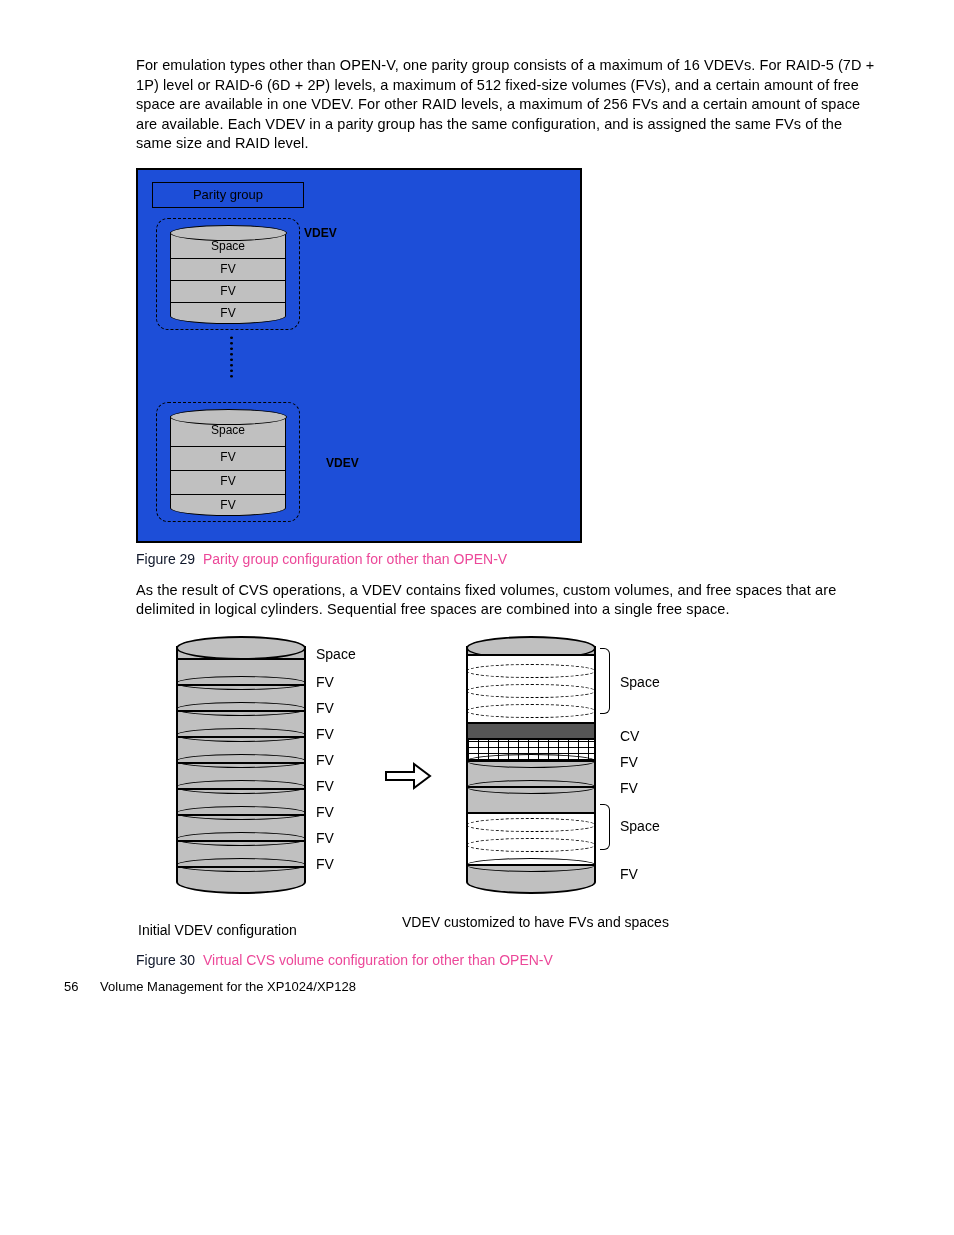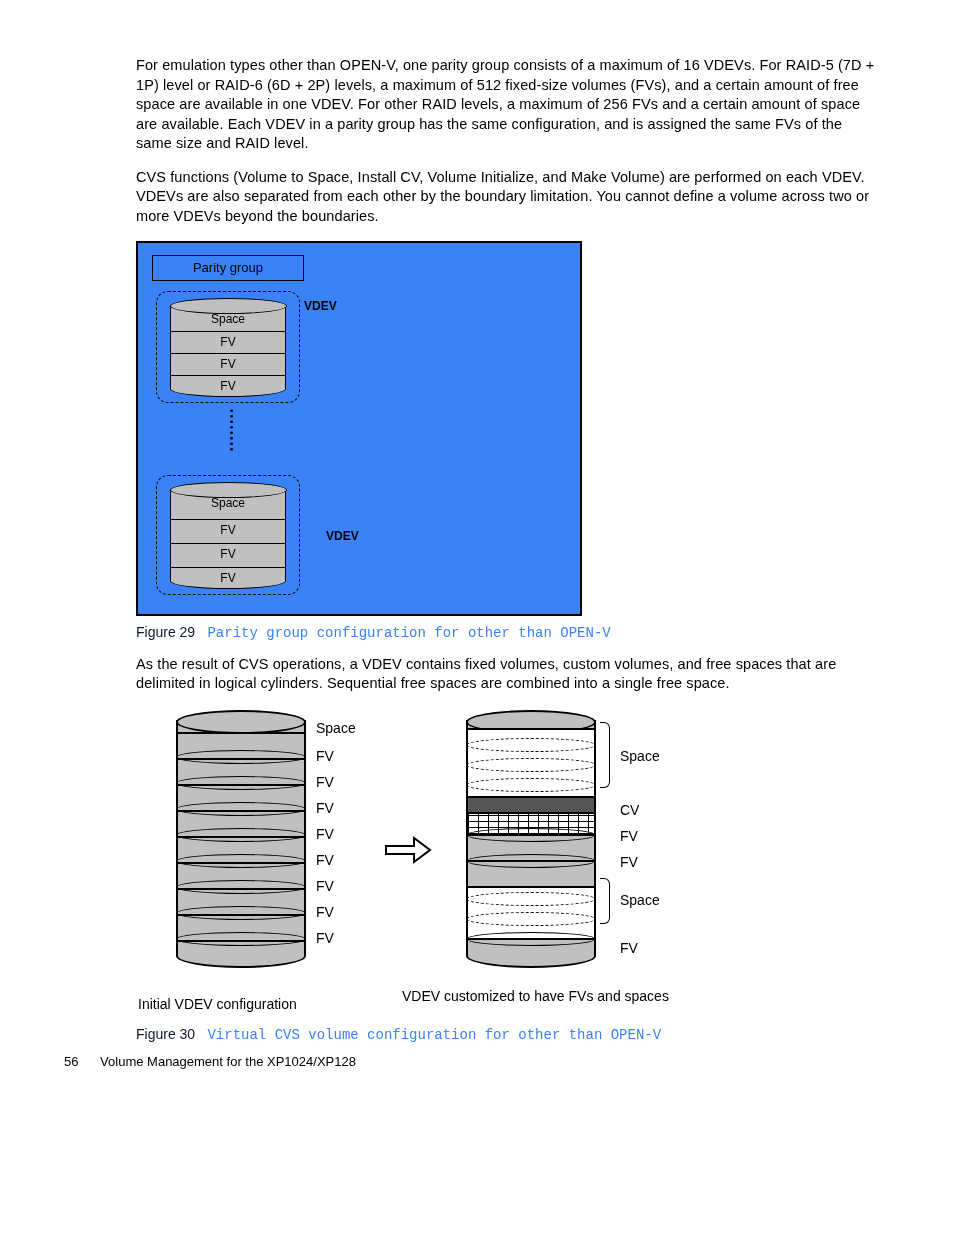--- a/index.html
+++ b/index.html
@@ -20,38 +20,38 @@
     line-height: 1.35;
     margin: 0 0 14px 0;
     color: #000;
     letter-spacing: 0.1px;
   }
   .fig-caption {
     font-size: 14px;
     margin: 8px 0 14px 0;
   }
   .fig-label { color: #0f172a; font-weight: normal; }
-  .fig-text { color: #3b82f6; font-family: Liberation Mono, monospace; }
+  .fig-text { color: #ec4899; }
   .page-footer {
     position: absolute;
     bottom: 28px;
     left: 64px;
     font-size: 13px;
     color: #000;
   }
   .page-num { margin-right: 18px; }
 
   
   .fig29 {
     border: 2px solid #000;
     width: 446px;
     height: 375px;
     margin: 4px 0 6px 0;
     position: relative;
-    background: #3b82f6;
+    background: #1d4ed8;
   }
   .pgroup-box {
     position: absolute;
     top: 12px; left: 14px;
     width: 152px; height: 26px;
     border: 1.5px solid #000;
     display: flex; align-items: center; justify-content: center;
     font-size: 13px; font-family: Arial;
   }
   .dashbox {
@@ -164,21 +164,20 @@
   .caption30 { position: absolute; font-size: 14px; }
   .leftcap { bottom: 6px; left: 2px; }
   .rightcap { bottom: 14px; left: 266px; }
 </style>
 </head>
 <body>
 
 <div class="page">
 
   <p class="para">For emulation types other than OPEN-V, one parity group consists of a maximum of 16 VDEVs. For RAID-5 (7D + 1P) level or RAID-6 (6D + 2P) levels, a maximum of 512 fixed-size volumes (FVs), and a certain amount of free space are available in one VDEV. For other RAID levels, a maximum of 256 FVs and a certain amount of space are available. Each VDEV in a parity group has the same configuration, and is assigned the same FVs of the same size and RAID level.</p>
-  <p class="para">CVS functions (Volume to Space, Install CV, Volume Initialize, and Make Volume) are performed on each VDEV. VDEVs are also separated from each other by the boundary limitation. You cannot define a volume across two or more VDEVs beyond the boundaries.</p>
 
   <div class="fig29">
     <div class="pgroup-box">Parity group</div>
 
     <div class="dashbox db1"></div>
     <div class="cyl cyl1">
       <div class="slice top" style="top:4px">Space</div>
       <div class="slice" style="top:26px">FV</div>
       <div class="slice" style="top:48px">FV</div>
       <div class="slice" style="top:70px">FV</div>

